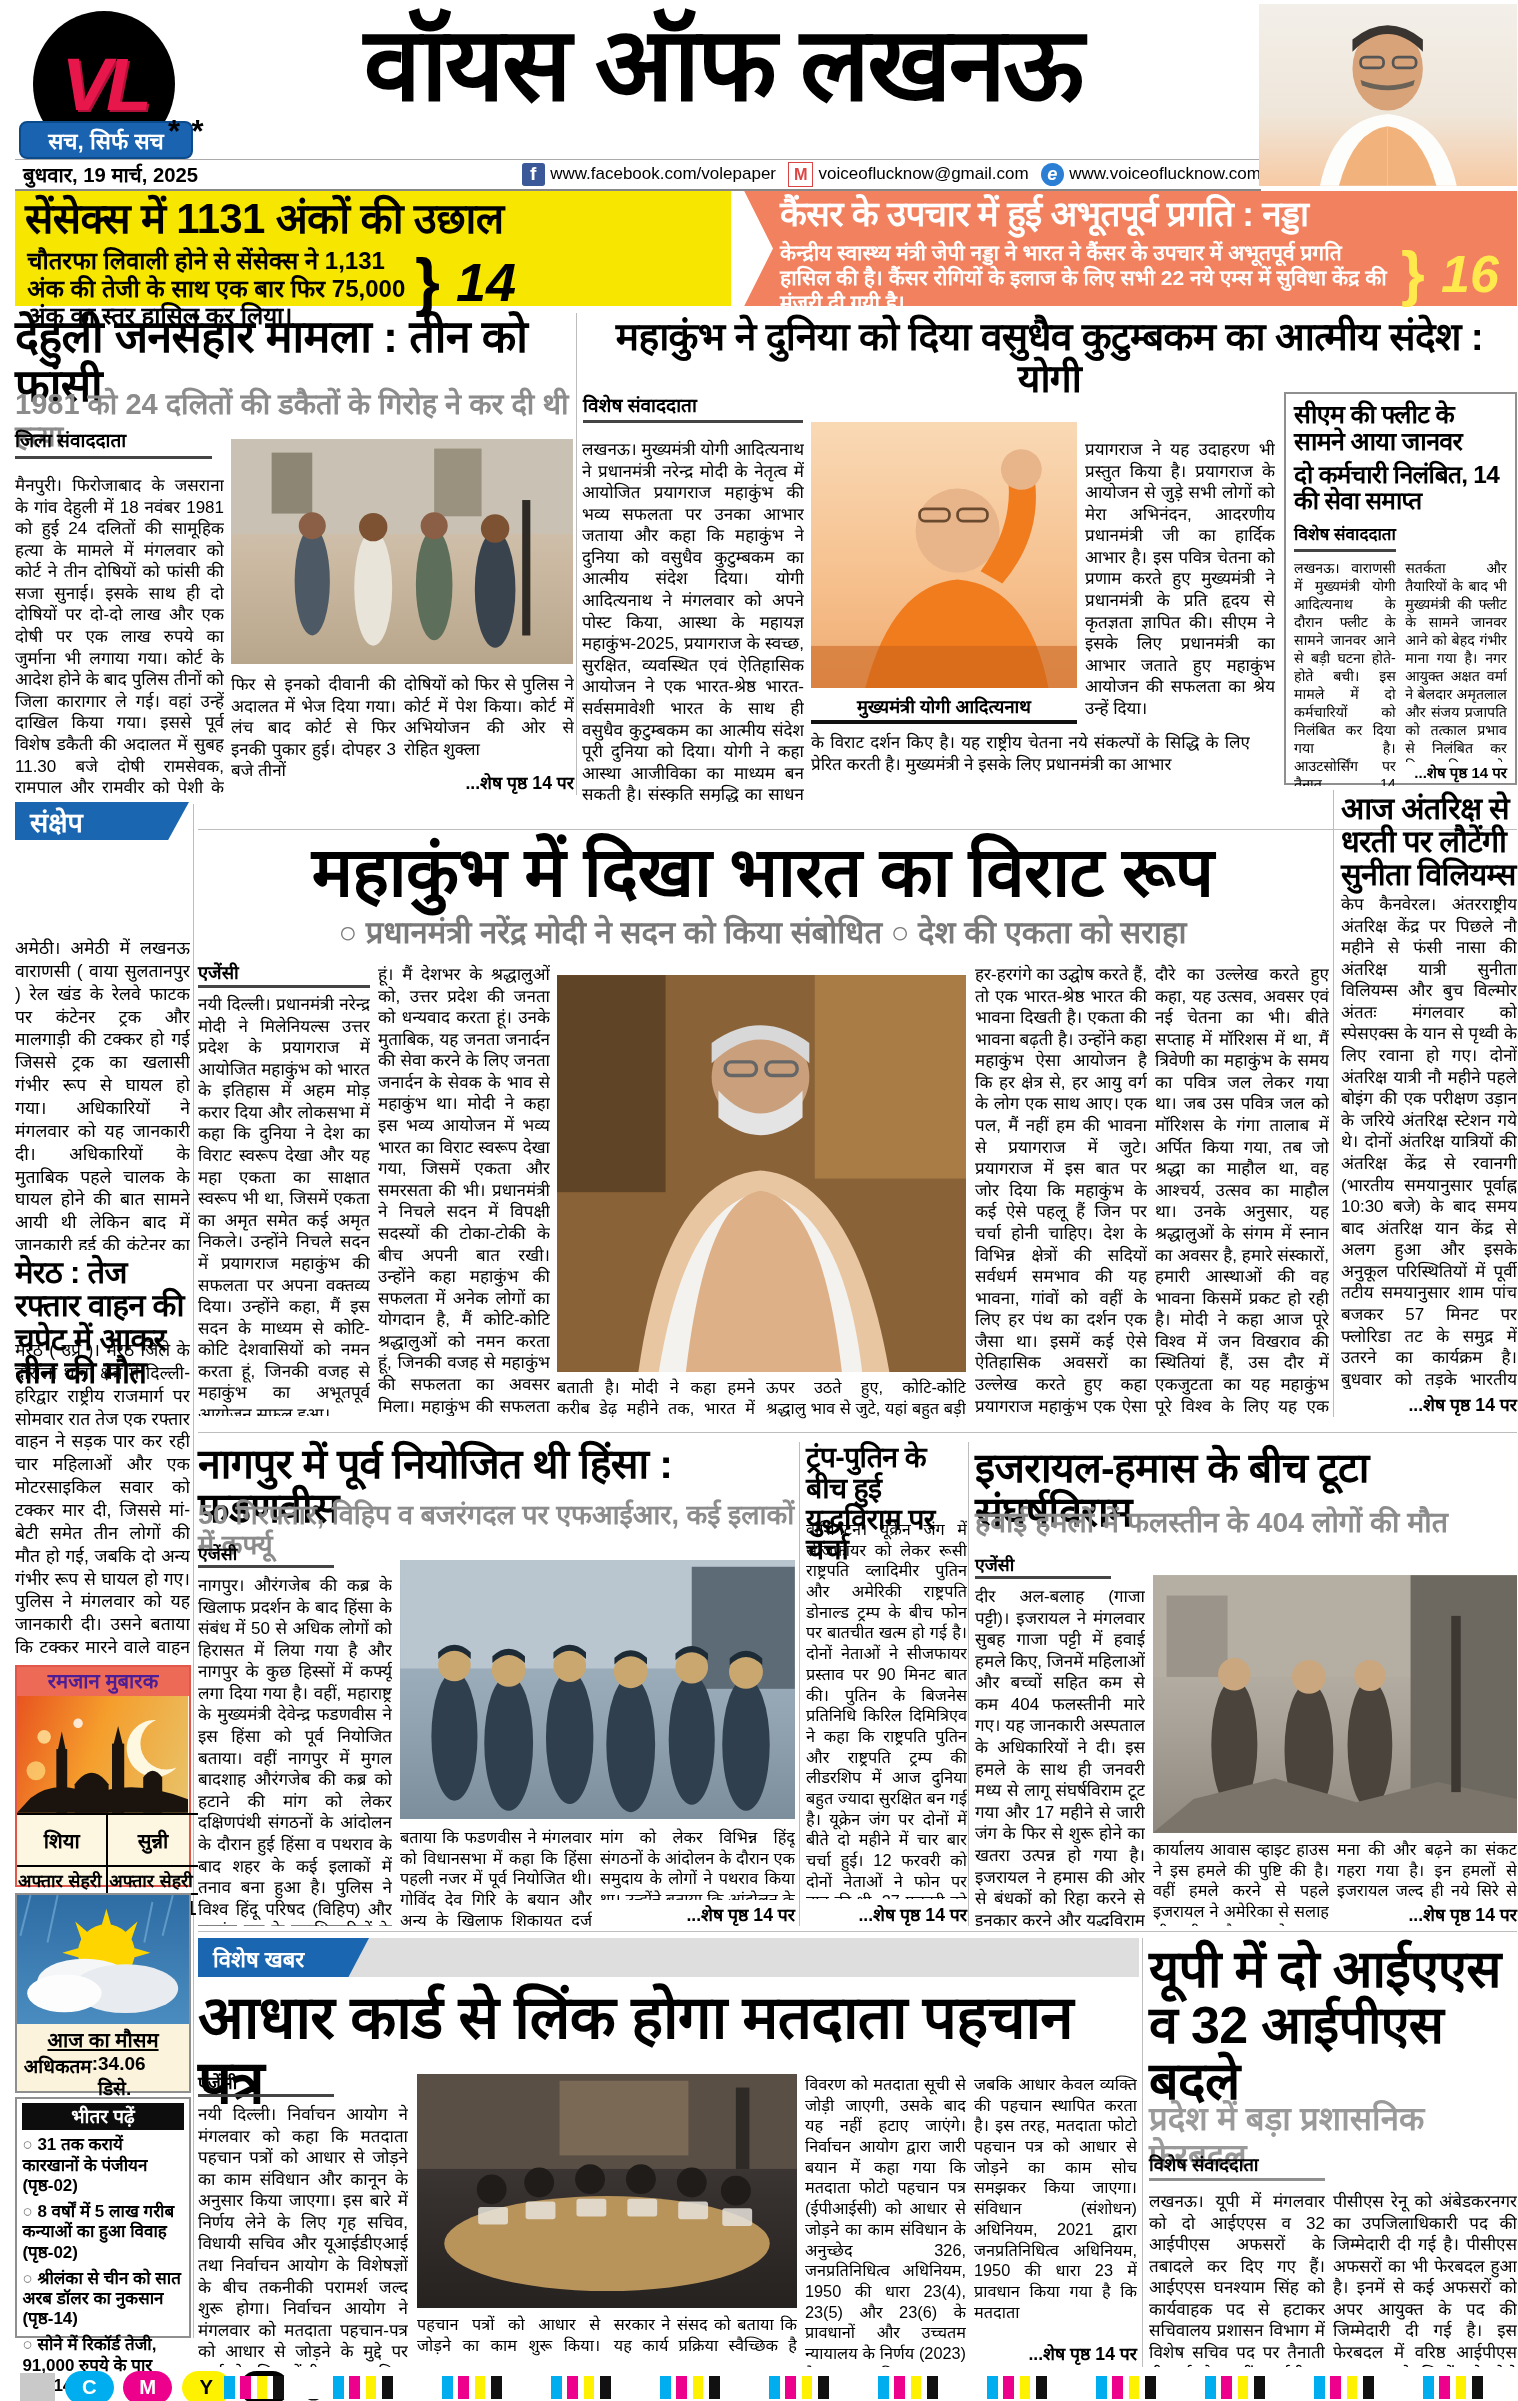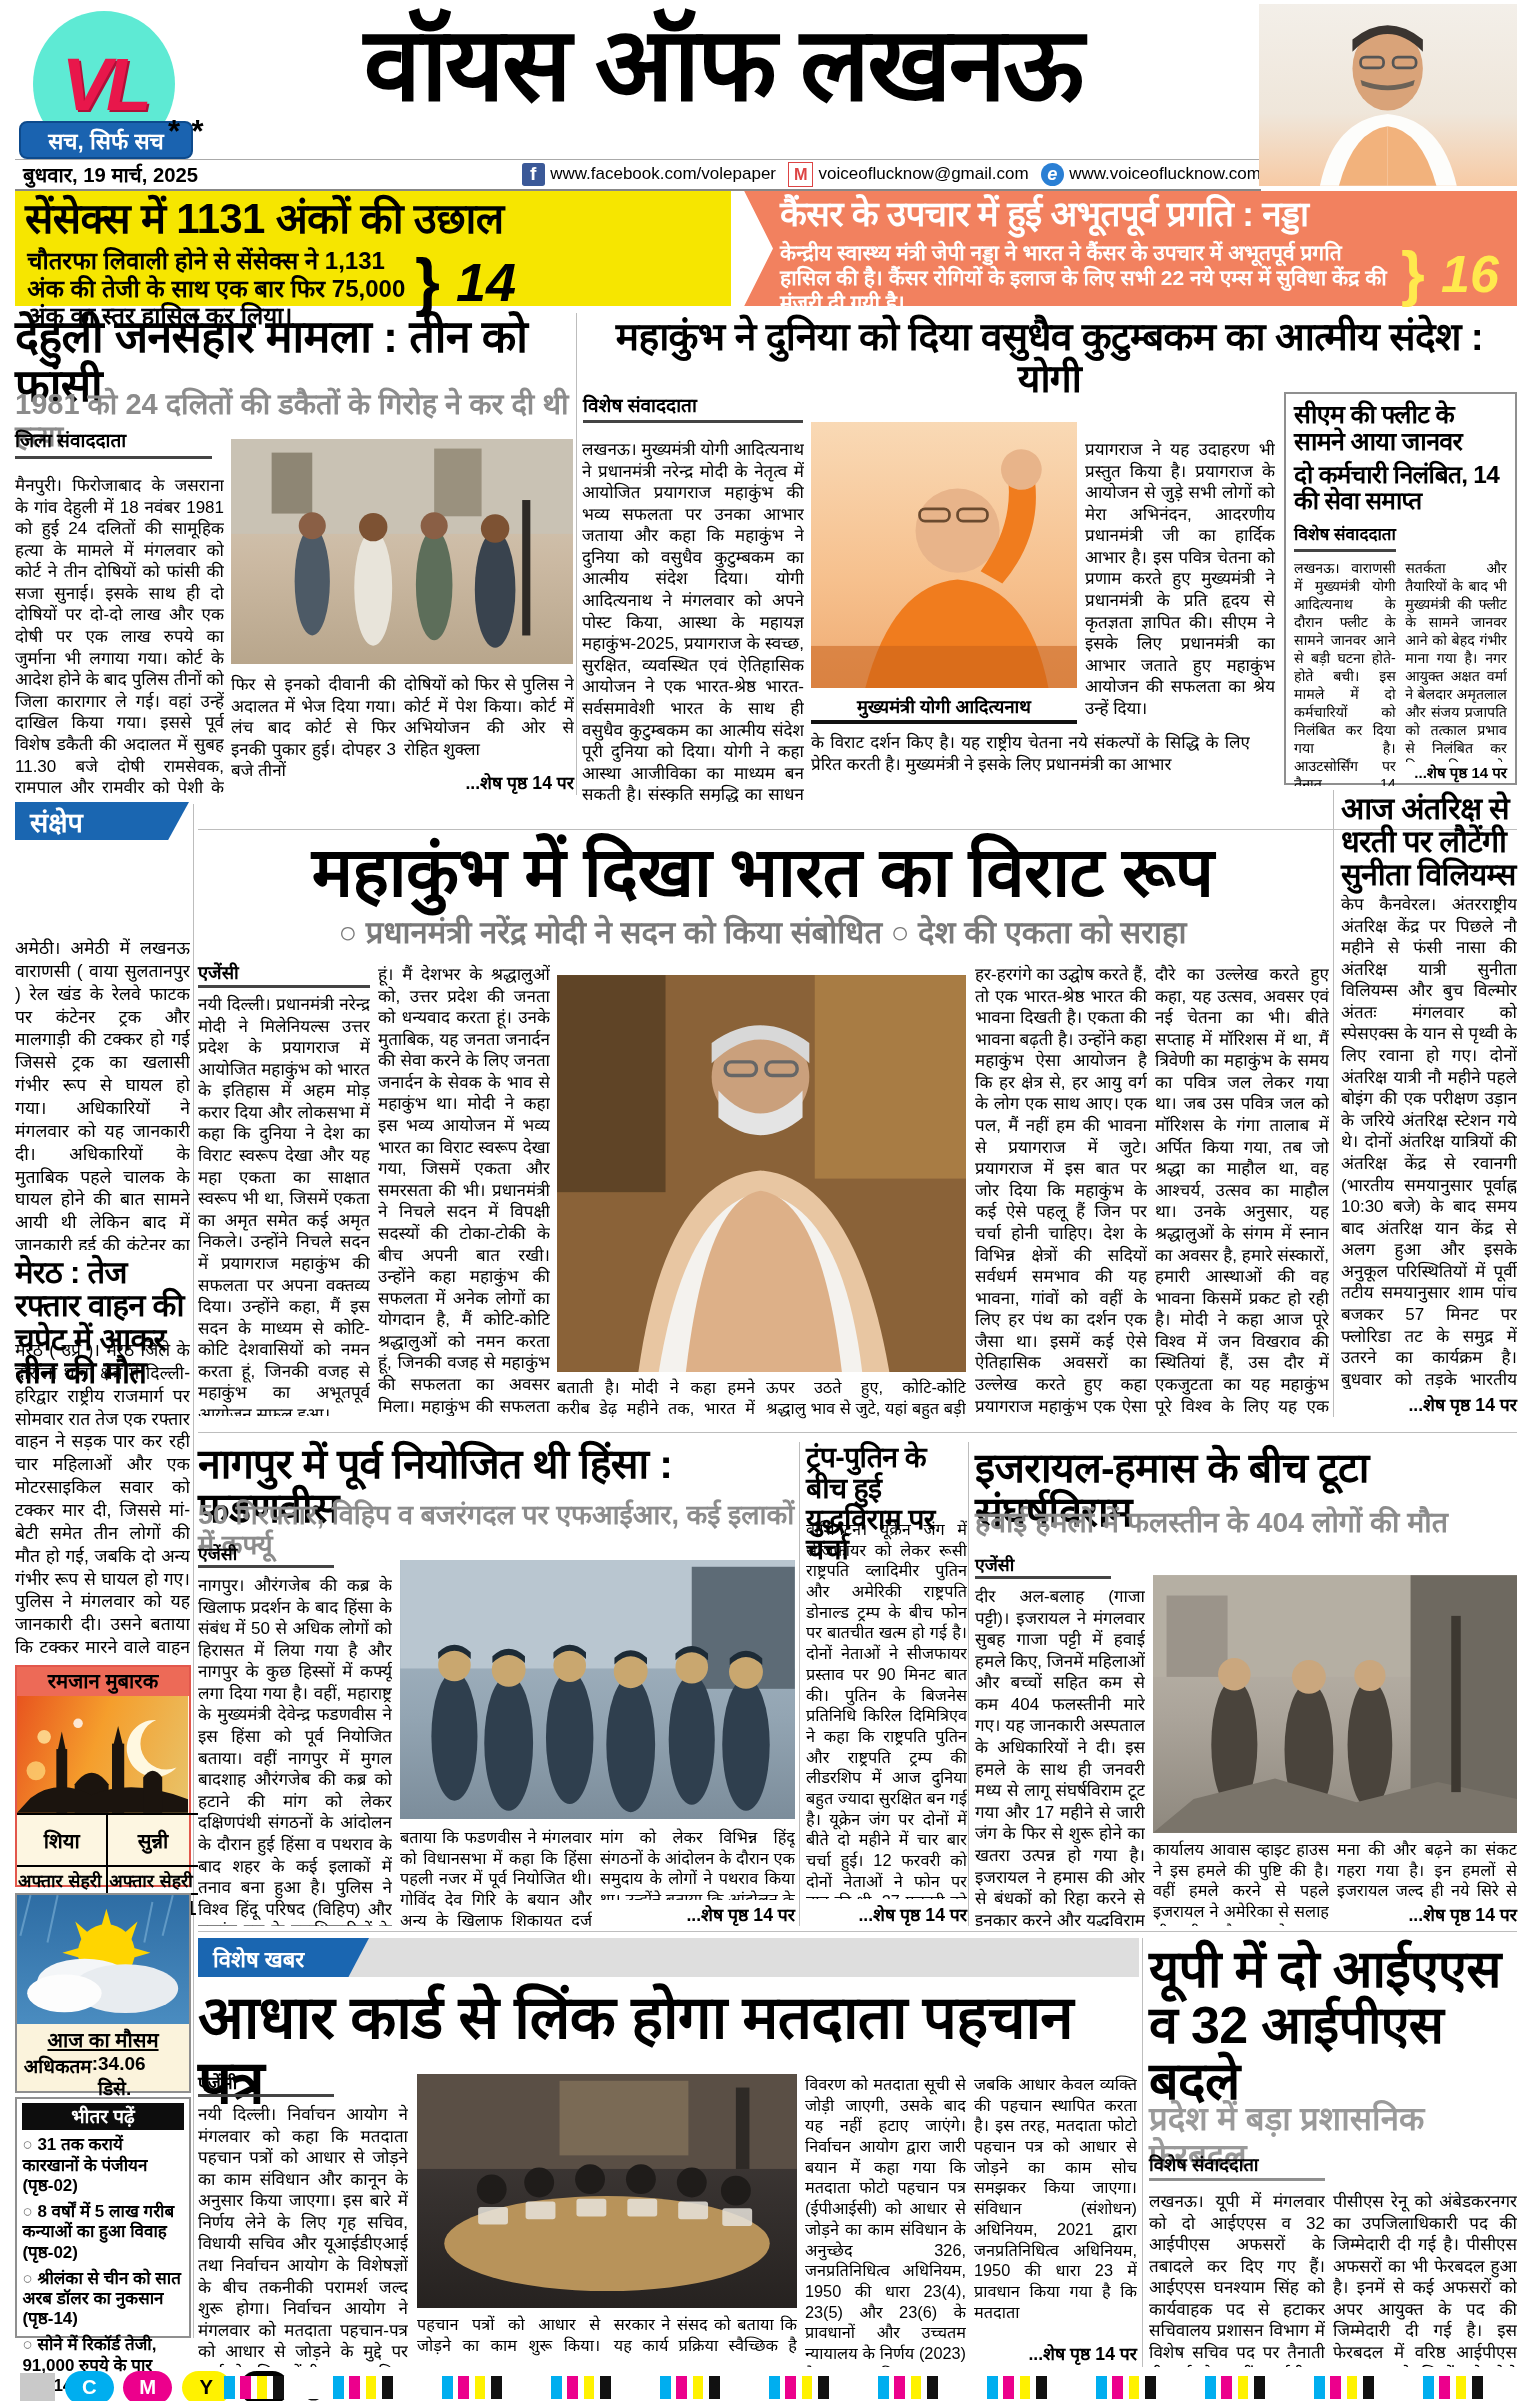--- a/index.html
+++ b/index.html
@@ -21,21 +21,21 @@
        clip-path:polygon(0 0,100% 0,88% 100%,0 100%);padding-left:15px;}
   .ovalbtn{display:inline-flex;align-items:center;justify-content:center;width:49px;height:33px;
        border-radius:17.6px;font-weight:900;font-size:20.3px;margin-right:9.5px;}
 </style>
 </head>
 <body>
 
 <div class="page">
 
   <div class="abs" style="left:0;top:0;width:1518px;height:190px;">
-    <div class="abs" style="left:33px;top:11px;width:142px;height:146px;border-radius:50%;background:#5eead4;display:flex;align-items:center;justify-content:center;">
+    <div class="abs" style="left:33px;top:11px;width:142px;height:146px;border-radius:50%;background:#000000;display:flex;align-items:center;justify-content:center;">
       <span style="font-weight:900;font-size:75px;color:#e8174b;font-style:italic;letter-spacing:-5.4px;text-shadow:2px 2px 0 #b00f38;">VL</span>
     </div>
     <div class="abs" style="left:19px;top:121px;width:170px;height:34px;background:#1a63b0;border:2.7px solid #0d4a8c;border-radius:8.1px;display:flex;align-items:center;justify-content:center;">
       <span style="color:#fff;font-weight:900;font-size:22.4px;">सच, सिर्फ सच</span>
     </div>
     <div class="abs" style="left:168px;top:114px;font-size:31px;font-weight:900;letter-spacing:1.4px;">* *</div>
     <div class="abs" style="left:224px;top:1.4px;width:997px;height:139px;font-size:103px;font-weight:900;text-align:center;letter-spacing:-2.7px;line-height:1.25;">वॉयस ऑफ लखनऊ</div>
 
     <div class="abs" style="left:15px;top:159px;width:1246px;height:28.5px;border-top:1.4px solid #aaa;border-bottom:2.7px solid #888;display:flex;align-items:center;">
       <span style="font-weight:bold;font-size:20.3px;margin-left:8.1px;">बुधवार, 19 मार्च, 2025</span>
@@ -180,21 +180,21 @@
 
   <div class="vline" style="left:193px;top:804px;height:1534px;"></div>
   <div class="abs tag" style="left:15px;top:802px;width:159px;height:38px;font-size:27px;">
     <span>संक्षेप</span>
   </div>
   <div class="abs body j" style="left:15px;top:937px;width:175px;height:313px;font-size:17.6px;line-height:1.3;">अमेठी। अमेठी में लखनऊ वाराणसी ( वाया सुलतानपुर ) रेल खंड के रेलवे फाटक पर कंटेनर ट्रक और मालगाड़ी की टक्कर हो गई जिससे ट्रक का खलासी गंभीर रूप से घायल हो गया। अधिकारियों ने मंगलवार को यह जानकारी दी। अधिकारियों के मुताबिक पहले चालक के घायल होने की बात सामने आयी थी लेकिन बाद में जानकारी हुई की कंटेनर का खलासी घायल हुआ है। उन्होंने बताया कि हादसे के कारण रेल खंड पर परिचालन बाधित हो गया था जिसके बाद में बहाल कर दिया गया और सुबह सात बजे तक अप-डाउन लाइन पर यातायात पूरी तरह से बहाल कर दिया गया।</div>
   <div class="abs hd" style="left:15px;top:1256px;width:175px;font-size:31px;">मेरठ : तेज रफ्तार वाहन की चपेट में आकर तीन की मौत</div>
   <div class="abs body j" style="left:15px;top:1339px;width:175px;height:320px;font-size:17.6px;line-height:1.3;">मेरठ ( उप्र )। मेरठ जिले के दौराला थाना क्षेत्र में दिल्ली-हरिद्वार राष्ट्रीय राजमार्ग पर सोमवार रात तेज एक रफ्तार वाहन ने सड़क पार कर रही चार महिलाओं और एक मोटरसाइकिल सवार को टक्कर मार दी, जिससे मां-बेटी समेत तीन लोगों की मौत हो गई, जबकि दो अन्य गंभीर रूप से घायल हो गए। पुलिस ने मंगलवार को यह जानकारी दी। उसने बताया कि टक्कर मारने वाले वाहन का पता लगाने के लिए सीसीटीवी को खंगाला जा रहा है। अपर पुलिस अधीक्षक आयुष विक्रम सिंह ने बताया कि सोमवार रात दौराला थानाक्षेत्र के वलीदपुर गांव में कुछ लोग सड़क पार कर रहे थे।</div>
 
   <div class="abs" style="left:15px;top:1665px;width:176px;height:222px;border:2.7px solid #e2574c;box-sizing:border-box;background:#fdf6e1;">
-    <div style="background:#ed6a57;color:#000000;font-weight:900;font-size:20.3px;text-align:center;height:28.5px;line-height:28.5px;">
+    <div style="background:#ed6a57;color:#4c1d95;font-weight:900;font-size:20.3px;text-align:center;height:28.5px;line-height:28.5px;">
       <span>रमजान मुबारक</span>
     </div>
     <div class="photo" style="position:relative;width:171px;height:117px;background:linear-gradient(110deg,#e8541f 0%,#f59e2c 45%,#e8c46b 100%);">
       <svg width="171" height="117" viewBox="0 0 252 172">
         <path d="M205 35 A42 42 0 1 0 235 105 A34 34 0 1 1 205 35 Z" fill="#fff8e0"></path>
         <circle cx="40" cy="60" r="10" fill="#ffe9a0" opacity="0.8"></circle>
         <circle cx="28" cy="110" r="14" fill="#ffdf80" opacity="0.7"></circle>
         <circle cx="90" cy="40" r="7" fill="#fff" opacity="0.8"></circle>
         <rect x="58" y="78" width="16" height="94" fill="#1b140e"></rect>
         <path d="M66 52 L60 80 L72 80 Z" fill="#1b140e"></path>

